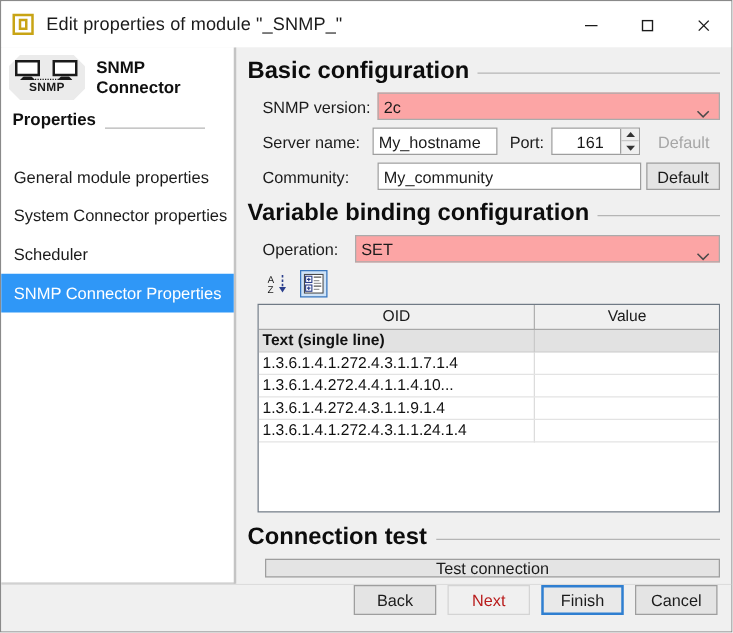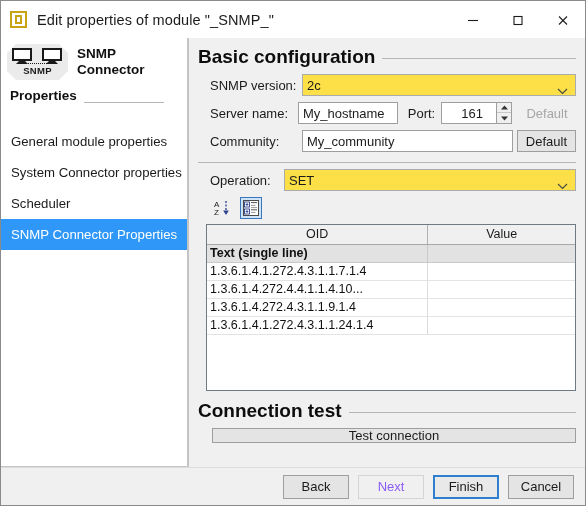--- a/index.html
+++ b/index.html
@@ -204,21 +204,21 @@
   }
   .field-label {
     font-size: 13px;
     color: #1b1b1b;
     white-space: nowrap;
   }
   .lbl-w1 { width: 92px; }
 
   select.combo, .combo {
     height: 22px;
-    background: #fde047;
+    background: #fca5a5;
     border: 1px solid #ababab;
     font-family: "Liberation Sans", sans-serif;
     font-size: 13px;
     color: #1b1b1b;
     padding: 0 4px;
     display: flex;
     align-items: center;
     position: relative;
     cursor: default;
   }
@@ -362,36 +362,36 @@
   .test-btn-row { padding-left: 14px; margin-top: 6px; }
   .btn-test { min-width: 118px; height: 15px; }
 
   
   .footer {
     height: 38px;
     min-height: 38px;
     background: #f0f0f0;
     border-top: 1px solid #dcdcdc;
     display: flex;
-    align-items: center;
+    align-items: flex-start;
     justify-content: flex-end;
     padding-right: 11px;
     gap: 9px;
   }
   .btn-footer {
     width: 66px;
     height: 24px;
     min-width: 66px;
   }
   .btn-footer.focus {
     border: 2px solid #2f7fd1;
     background: #e9e9e9;
   }
   .btn-footer.disabled {
-    color: #8b5cf6;
+    color: #b91c1c;
     background: #f0f0f0;
     border: 1px solid #d4d4d4;
   }
 </style>
 </head>
 <body>
 
 <div class="window">
 
   <div class="titlebar">
@@ -507,20 +507,21 @@
         <span class="field-label lbl-w1">Community:</span>
         <div class="txt txt-community">
           <span>My_community</span>
         </div>
         <div class="btn">
           <span>Default</span>
         </div>
       </div>
 
       <div class="group-head" style="margin-top:8px;">
+        <span class="lbl">Variable binding configuration</span>
         <span class="rule"></span>
       </div>
 
       <div class="field-row">
         <span class="field-label" style="width:74px;">Operation:</span>
         <div class="combo combo-full">
           <span>SET</span>
           <span class="chev">
             <svg width="11" height="7" viewBox="0 0 11 7">
                 <polyline points="1,1 5.5,5.5 10,1" fill="none" stroke="#4a4a4a" stroke-width="1.2"></polyline>

